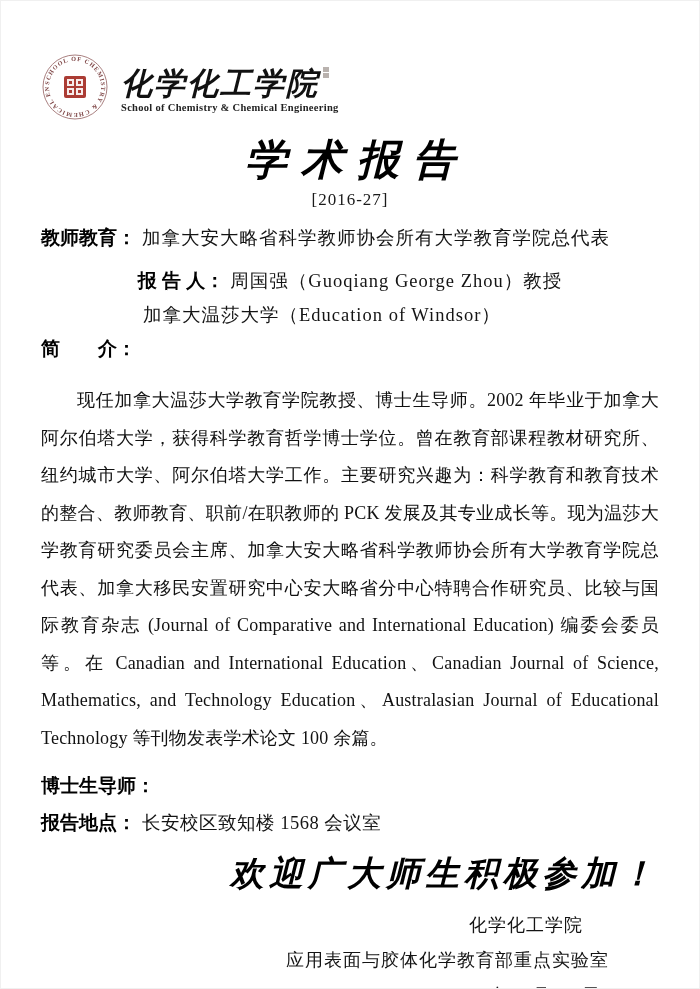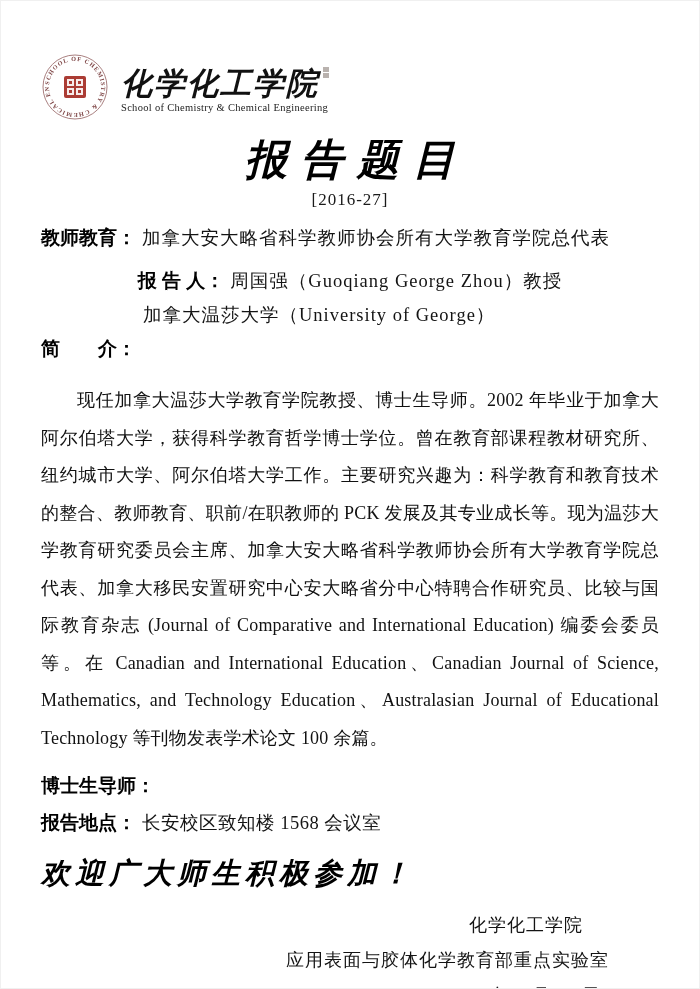--- a/index.html
+++ b/index.html
@@ -25,21 +25,21 @@
   .college-zh{
     font-family:"DejaVu Serif","Liberation Serif",serif;
     font-weight:bold;font-style:italic;
     font-size:31px;line-height:34px;color:#111;
     letter-spacing:2px;white-space:nowrap;
   }
   .sig-mark{display:inline-block;vertical-align:top;margin-left:4px;width:8px;}
   .sig-mark i{display:block;width:6px;height:5px;background:#b9b2ae;margin:1px 0;}
   .college-en{
     font-family:"Liberation Serif","DejaVu Serif",serif;
-    font-weight:normal;font-size:10.5px;color:#222;
+    font-weight:bold;font-size:10.5px;color:#222;
     letter-spacing:0.3px;margin-top:2px;white-space:nowrap;
   }
 
   
   .main-title{
     text-align:center;margin-top:10px;
     font-family:"DejaVu Serif","Liberation Serif",serif;
     font-weight:bold;font-style:italic;
     font-size:42px;line-height:50px;color:#000;
     letter-spacing:14px;text-indent:14px;
@@ -76,24 +76,24 @@
     text-indent:2em;color:#111;
     letter-spacing:0.2px;
   }
 
   .row-time{margin-top:16px;}
   .row-venue{margin-top:11px;}
   .row-time .val,.row-venue .val{letter-spacing:0.5px;}
 
   
   .welcome{
-    text-align:left;margin-top:16px;
+    text-align:right;margin-top:16px;
     font-family:"DejaVu Serif","Liberation Serif",serif;
     font-weight:bold;font-style:italic;
-    font-size:29px;line-height:42px;color:#000;
+    font-size:34px;line-height:42px;color:#000;
     letter-spacing:5px;
   }
 
   
   .footer{
     margin-top:14px;padding-right:50px;
     text-align:right;
     font-size:18px;line-height:35px;color:#141414;
     letter-spacing:1px;
   }
@@ -127,37 +127,37 @@
           <rect x="28" y="37" width="3" height="3" fill="#ab3c34"></rect>
           <rect x="37" y="37" width="3" height="3" fill="#ab3c34"></rect>
         </svg>
       </span>
       <span class="logo-text">
         <span class="college-zh"><span>化学化工学院</span><span class="sig-mark"><i></i><i></i></span></span>
         <span class="college-en">School of Chemistry &amp; Chemical Engineering</span>
       </span>
     </div>
 
-    <div class="main-title">报告题目</div>
+    <div class="main-title">学术报告</div>
     <div class="report-no">[2016-27]</div>
 
     <div class="info">
 
       <div class="info-line row-topic">
         <span class="lbl">教师教育：</span>
         <span class="val kai">加拿大安大略省科学教师协会所有大学教育学院总代表</span>
       </div>
 
       <div class="info-line row-speaker">
         <span class="lbl">报 告 人：</span>
         <span class="val kai">周国强（Guoqiang George Zhou）教授</span>
       </div>
 
       <div class="info-line row-affil">
-        <span class="val kai">加拿大温莎大学（University of George）</span>
+        <span class="val kai">加拿大温莎大学（Education of Windsor）</span>
       </div>
 
       <div class="info-line row-intro">
         <span class="lbl">简　　介：</span>
       </div>
 
       <div class="intro-par">现任加拿大温莎大学教育学院教授、博士生导师。2002 年毕业于加拿大阿尔伯塔大学，获得科学教育哲学博士学位。曾在教育部课程教材研究所、纽约城市大学、阿尔伯塔大学工作。主要研究兴趣为：科学教育和教育技术的整合、教师教育、职前/在职教师的 PCK 发展及其专业成长等。现为温莎大学教育研究委员会主席、加拿大安大略省科学教师协会所有大学教育学院总代表、加拿大移民安置研究中心安大略省分中心特聘合作研究员、比较与国际教育杂志 (Journal of Comparative and International Education) 编委会委员等。在 Canadian and International Education、Canadian Journal of Science, Mathematics, and Technology Education、Australasian Journal of Educational Technology 等刊物发表学术论文 100 余篇。</div>
 
       <div class="info-line row-time">
         <span class="lbl">博士生导师：</span>

